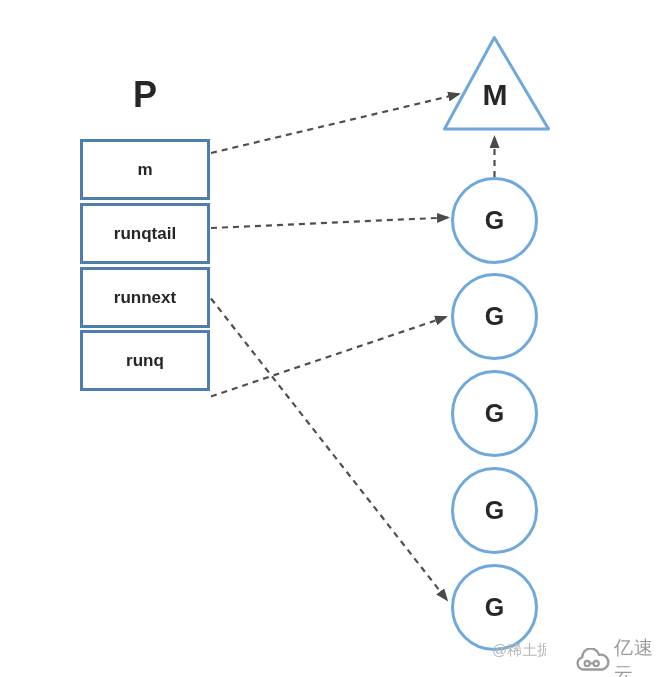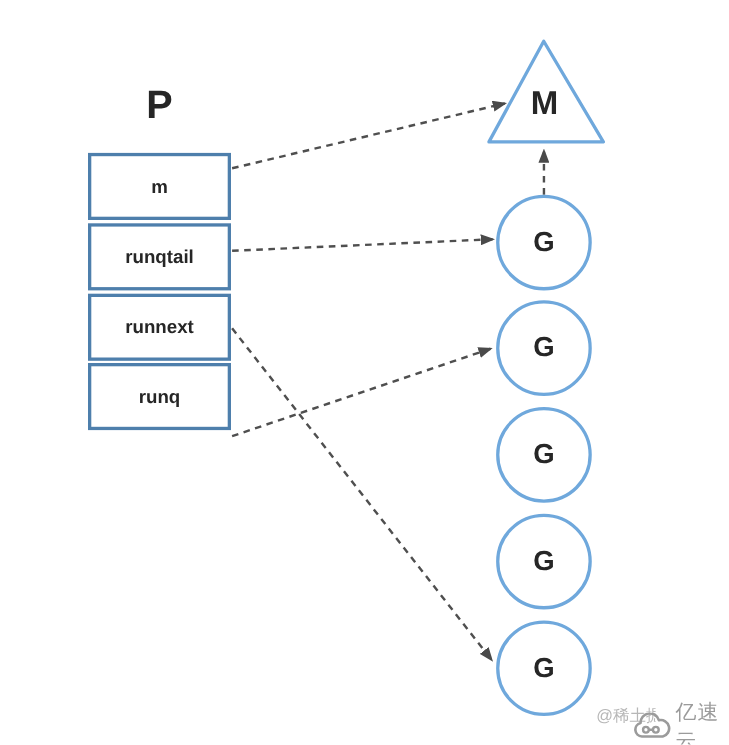--- a/index.html
+++ b/index.html
@@ -34,21 +34,21 @@
     border-radius:50%;
     display:flex;align-items:center;justify-content:center;
     font-size:25px;font-weight:bold;color:#262626;
   }
   .m-label{
     position:absolute;left:469px;top:78px;width:52px;
     text-align:center;
     font-size:30px;font-weight:bold;color:#262626;
   }
   .watermark-author{
-    position:absolute;left:542px;top:641px;
+    position:absolute;left:492px;top:641px;
     width:54px;height:20px;
     overflow:hidden;white-space:nowrap;
     font-size:15px;color:#b7b7b7;
   }
   .brand{
     position:absolute;left:575px;top:635px;
     display:flex;align-items:center;gap:3px;
     color:#9b9b9b;
   }
   .brand-text{

